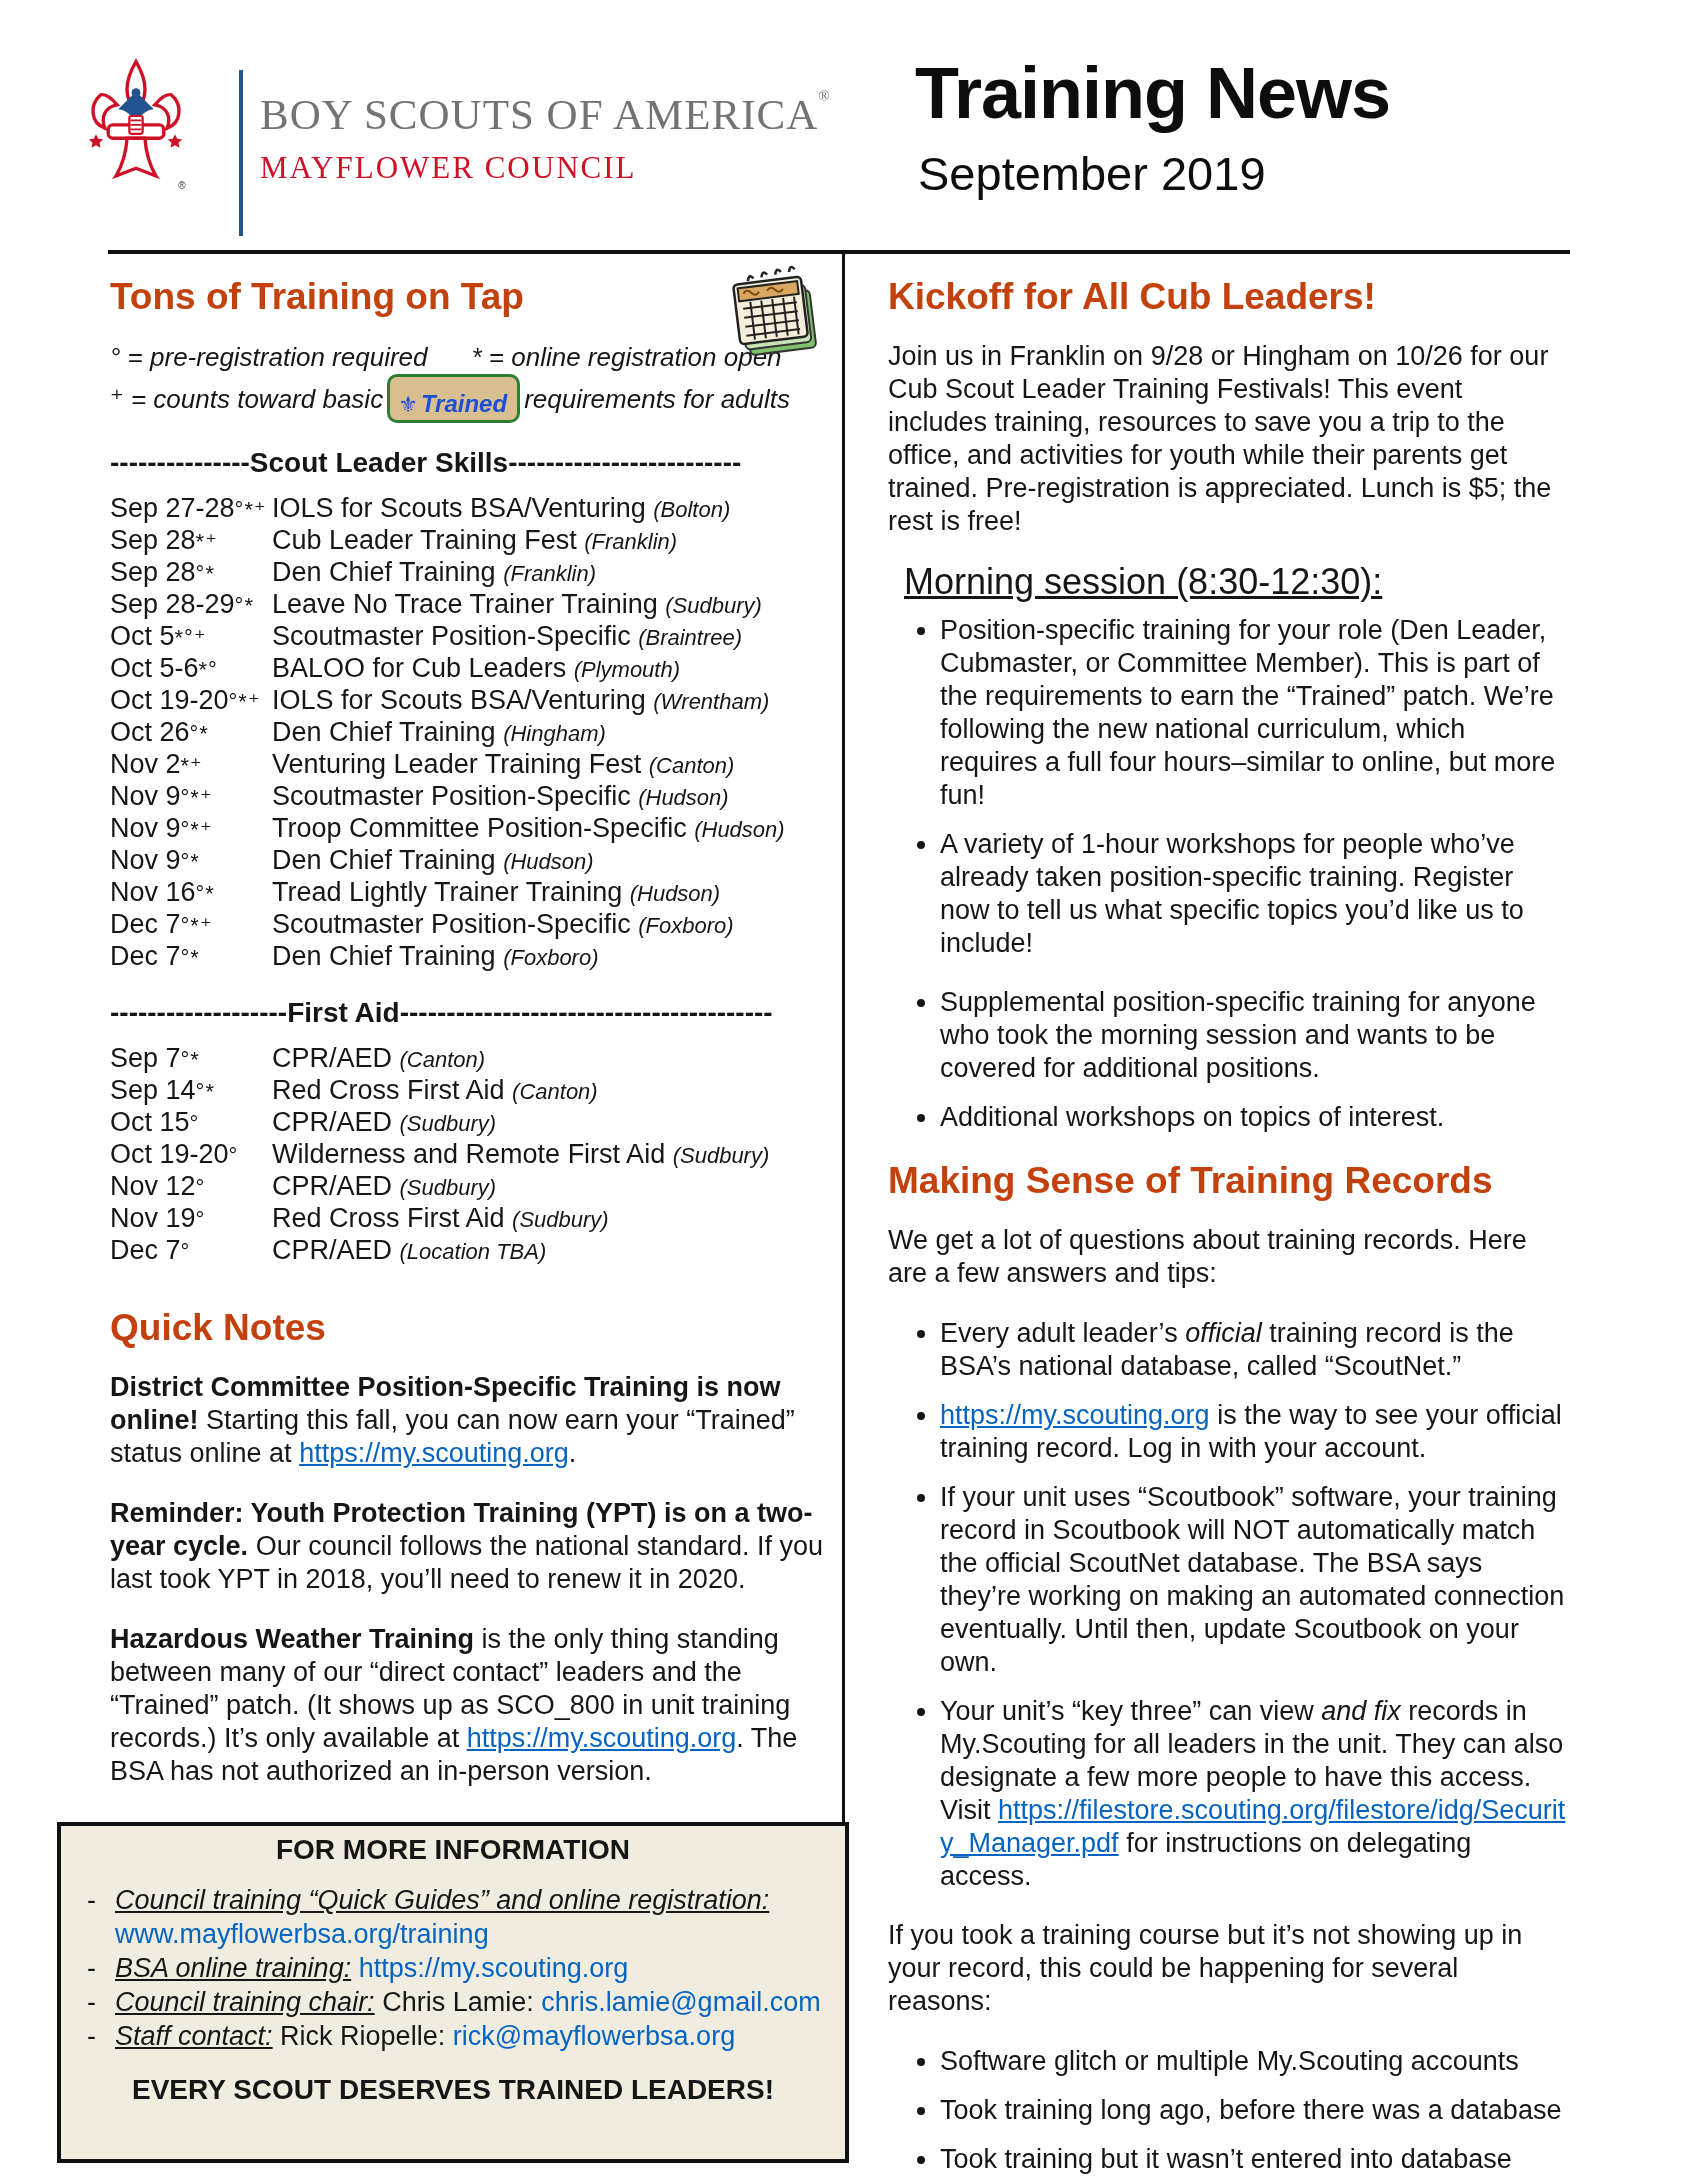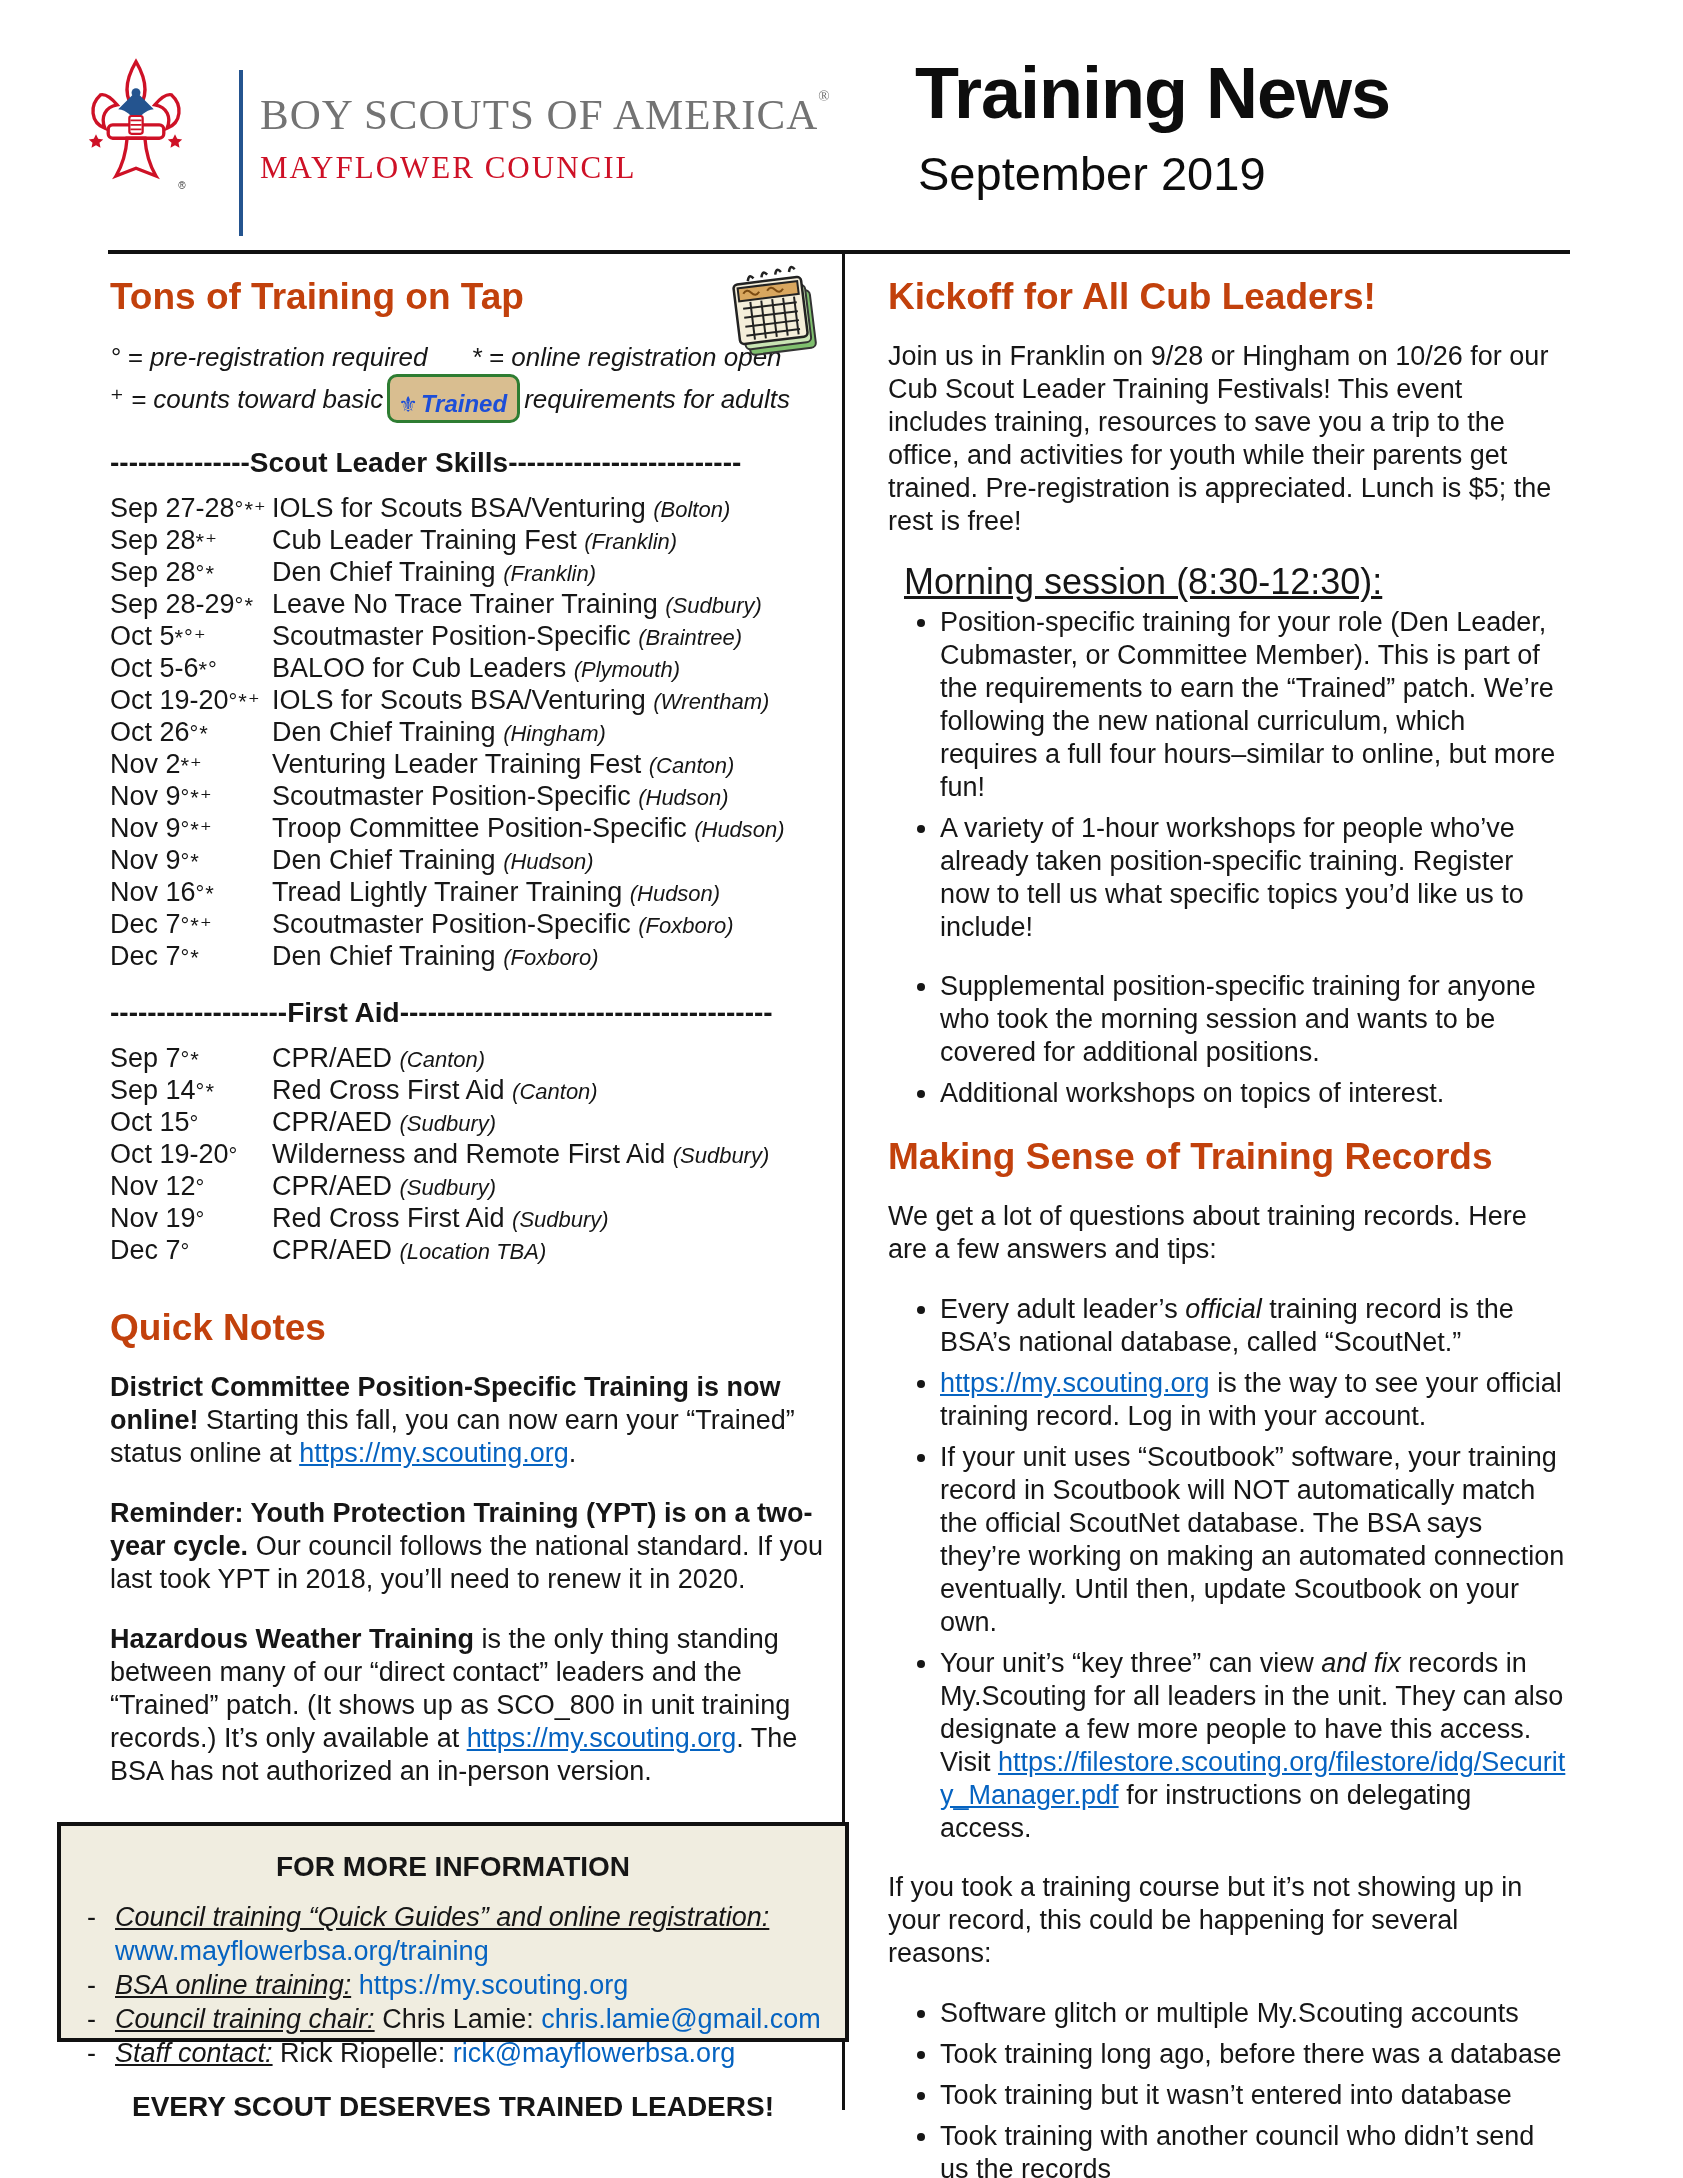--- a/index.html
+++ b/index.html
@@ -44,31 +44,31 @@
   .qn{margin-top:40px;}
   .col-left p, .col-right p{font-size:27px;line-height:33px;margin:0 0 27px 0;}
 
   .run-b{font-weight:700;}
   .run-i{font-style:italic;}
   .run-iu{font-style:italic;text-decoration:underline;}
   a.run-link{color:#0563C1;text-decoration:underline;cursor:pointer;word-break:break-all;}
   a.run-linkplain{color:#0563C1;text-decoration:none;cursor:pointer;}
 
   
-  .info-box{position:absolute;left:57px;top:1822px;width:792px;height:220px;box-sizing:border-box;
-            background:#F0EDE0;border:4px solid #111;padding:24px 24px 0 24px;font-size:27px;line-height:34px;}
+  .info-box{position:absolute;left:57px;top:1822px;width:792px;height:341px;box-sizing:border-box;
+            background:#F0EDE0;border:4px solid #111;padding:7px 24px 0 24px;font-size:27px;line-height:34px;}
   .ib-title{text-align:center;font-weight:700;font-size:28px;margin-bottom:16px;}
   .ib-item{position:relative;padding-left:30px;}
   .ib-item .dash{position:absolute;left:2px;}
   .ib-footer{text-align:center;font-weight:700;font-size:28px;margin-top:20px;}
 
   
   .session-h{font-size:36px;line-height:33px;text-decoration:underline;margin:0 0 8px 16px;}
   .col-right ul{margin:0 0 26px 0;padding-left:52px;font-size:27px;line-height:33px;}
-  .col-right li{margin:8px 0 3px 0;}
+  .col-right li{margin:16px 0 3px 0;}
   .mt{margin-top:16px;}
 </style>
 </head>
 <body>
 
 <div class="page">
 
   <svg class="bsa-logo" viewBox="0 0 90 122">
     <g stroke="#CE1126" stroke-width="3" fill="#ffffff">
       <path d="M45 3 C35 20 33 35 45 48 C57 35 55 20 45 3 Z"></path>

